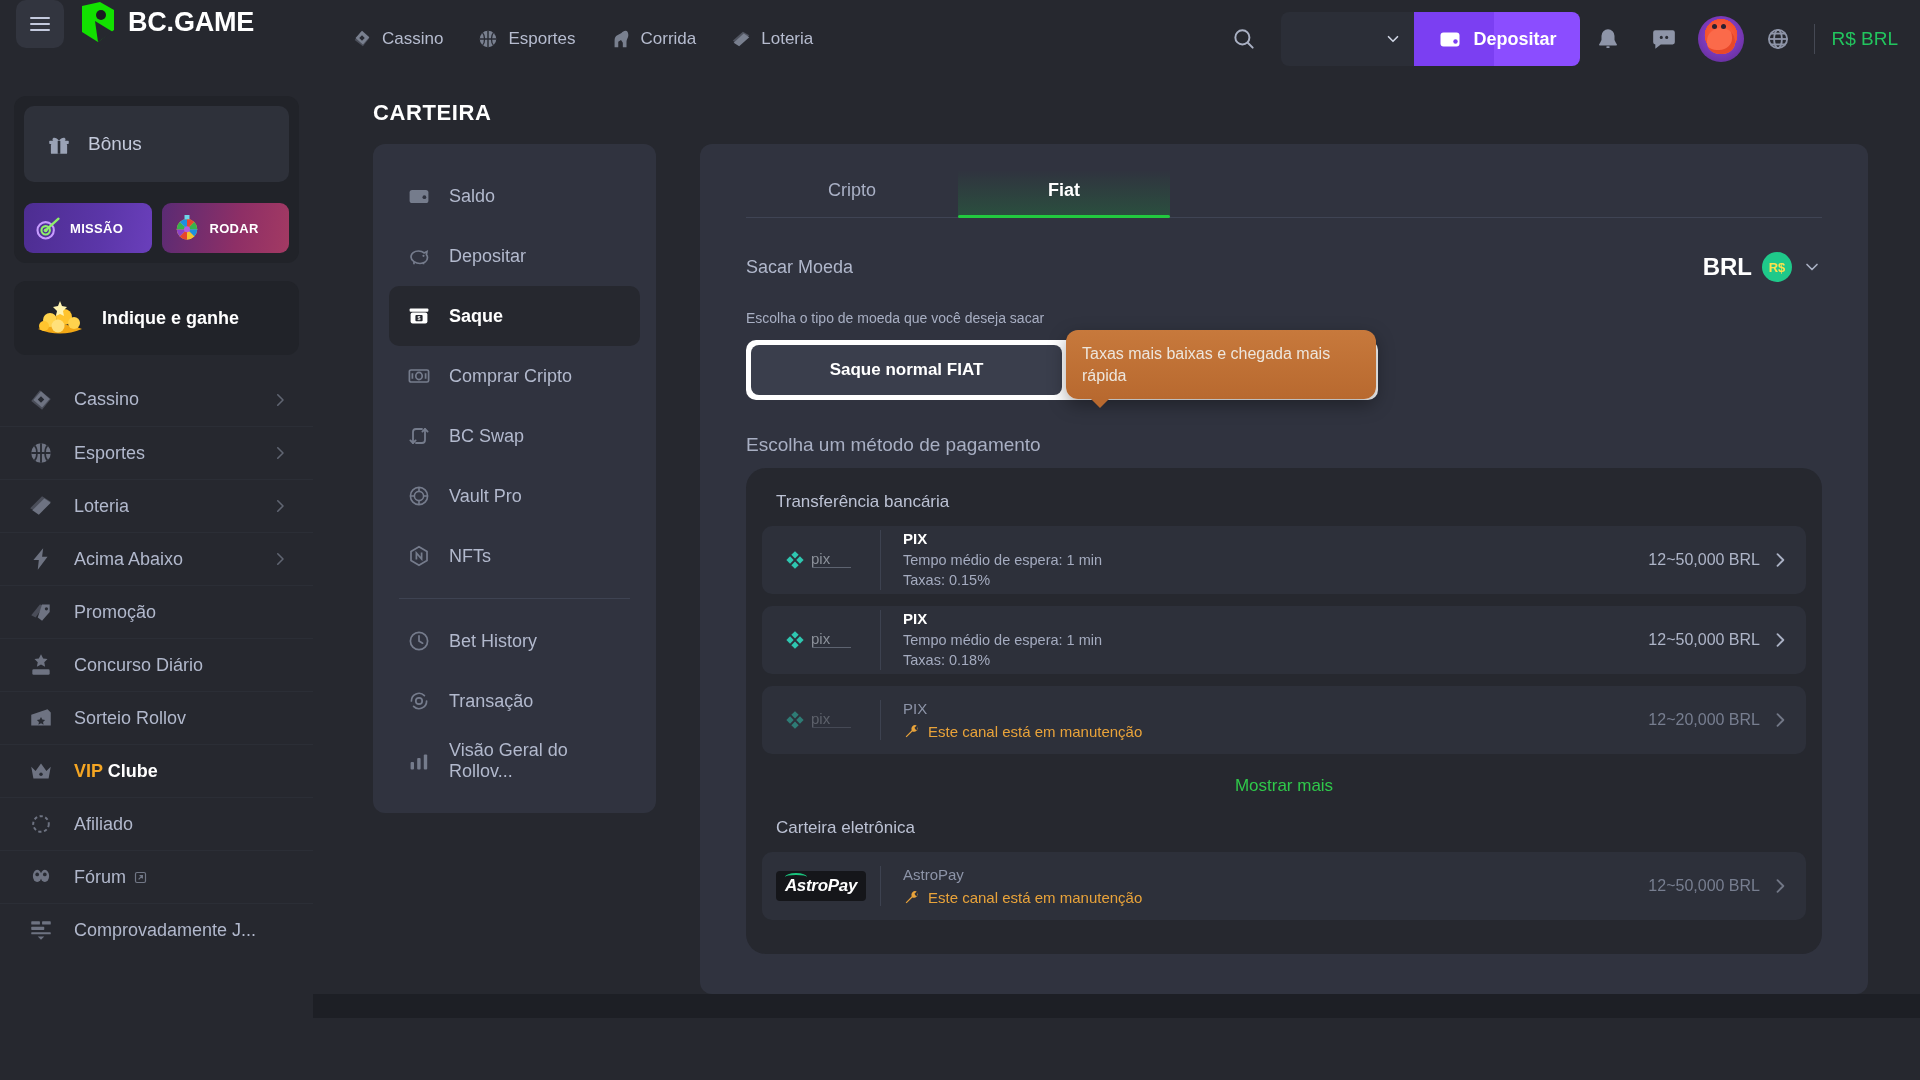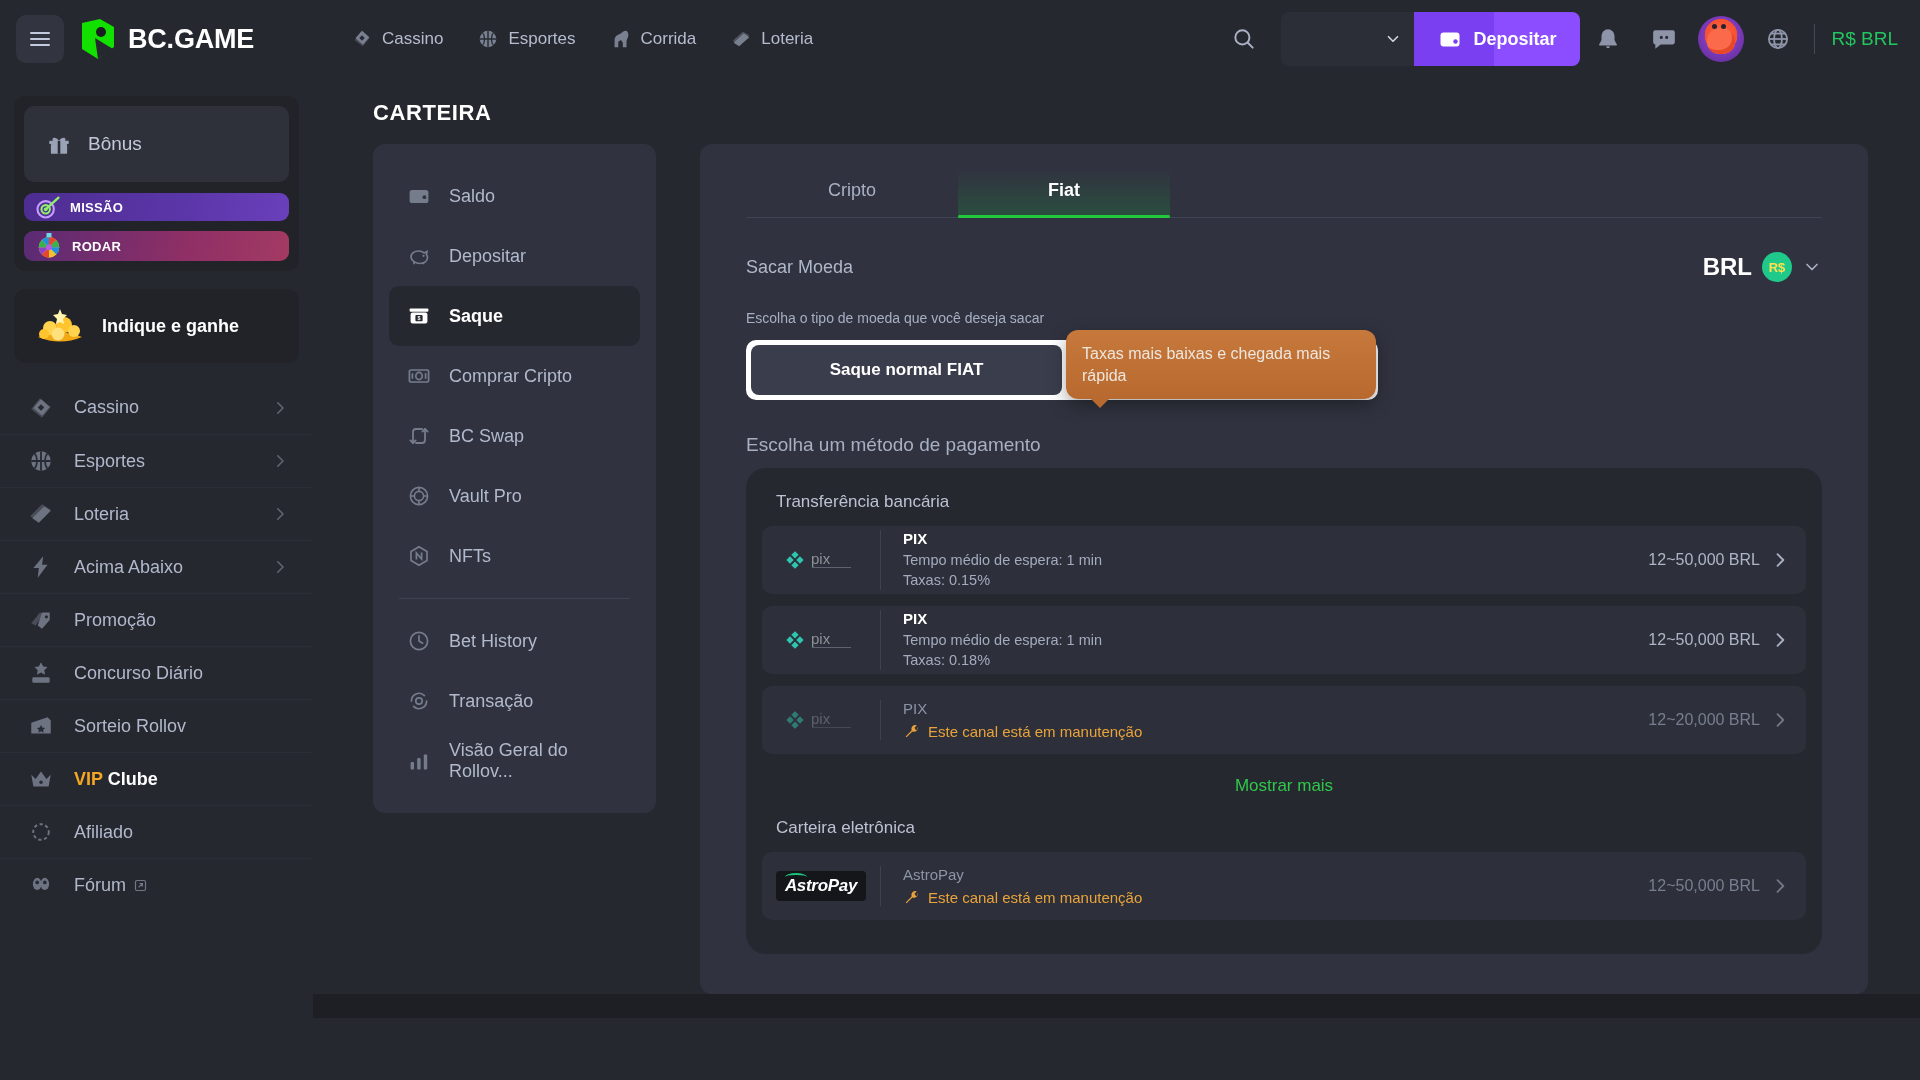--- a/index.html
+++ b/index.html
@@ -14,21 +14,21 @@
 
   
   .header{
     height:78px; min-height:78px;
     background:#26282f;
     display:flex; align-items:center;
     position:relative; z-index:40;
   }
   .hdr-left{
     width:313px; min-width:313px; height:78px;
-    display:flex; align-items:center; gap:14px;
+    display:flex; align-items:flex-start; gap:14px;
     padding-left:16px;
     background:#26282f;
   }
   .burger{
     width:48px;height:48px;border-radius:10px;background:#32353f;
     display:flex;flex-direction:column;align-items:center;justify-content:center;gap:4px;
     cursor:pointer;
   }
   .burger span{ display:block;width:20px;height:2px;background:#c4cade;border-radius:2px;}
   .brand{ display:flex;align-items:center;gap:10px;cursor:pointer;}
@@ -81,21 +81,21 @@
   .sidebar{
     width:313px;min-width:313px;background:#26282f;overflow:hidden;
     padding:0 0 0 0;position:relative;
   }
   .sb-card{ margin:18px 14px 0 14px;background:#212329;border-radius:12px;padding:10px;}
   .bonus-row{
     background:#2e313a;border-radius:10px;height:76px;
     display:flex;align-items:center;gap:16px;padding:0 22px;cursor:pointer;
   }
   .bonus-row .lbl{ font-size:19px;color:#c3c9da;}
-  .mr-row{ display:flex;gap:10px;margin-top:11px;flex-direction:column;}
+  .mr-row{ display:flex;gap:10px;margin-top:21px;}
   .mr-btn{
     flex:1;height:50px;border-radius:9px;display:flex;align-items:center;gap:8px;
     padding-left:10px;cursor:pointer;position:relative;overflow:hidden;
   }
   .mr-missao{ background:linear-gradient(100deg,#4d2d91 0%,#5b36a8 60%,#6a3fbb 100%);}
   .mr-rodar{ background:linear-gradient(100deg,#5a2b74 0%,#8e2f66 60%,#a33a63 100%);}
   .mr-btn .t{ font-size:13px;font-weight:800;color:#fff;letter-spacing:.3px;}
 
   .indique{
     margin:18px 14px 0 14px;background:#212329;border-radius:12px;height:74px;
@@ -503,20 +503,32 @@
               </g>
             </svg>
           <span class="lbl"><span>Fórum</span><svg class="ext" width="15" height="15" viewBox="0 0 24 24">
                 <g fill="none" stroke="#9aa2b5" stroke-width="1.9">
                   <rect x="4" y="4" width="16" height="16" rx="2.4"></rect>
                   <path d="M9 15 L15 9 M10.5 9 H15 V13.5"></path>
                 </g>
               </svg></span>
         </div>
 
+        <div class="sb-item">
+          <svg class="ico" viewBox="0 0 24 24">
+              <g fill="#9aa2b5">
+                <rect x="3" y="4" width="8" height="3" rx=".6"></rect>
+                <rect x="13" y="4" width="8" height="3" rx=".6"></rect>
+                <rect x="3" y="9" width="12" height="3" rx=".6"></rect>
+                <rect x="3" y="14" width="18" height="2" rx=".6"></rect>
+                <path d="M12 21 l-3 -3 h6z"></path>
+              </g>
+            </svg>
+          <span class="lbl">Comprovadamente J...</span>
+        </div>
 
       </div>
     </div>
 
     <div class="main">
       <div class="page-title">CARTEIRA</div>
 
       <div class="content">
 
         <div class="wallet-menu">

